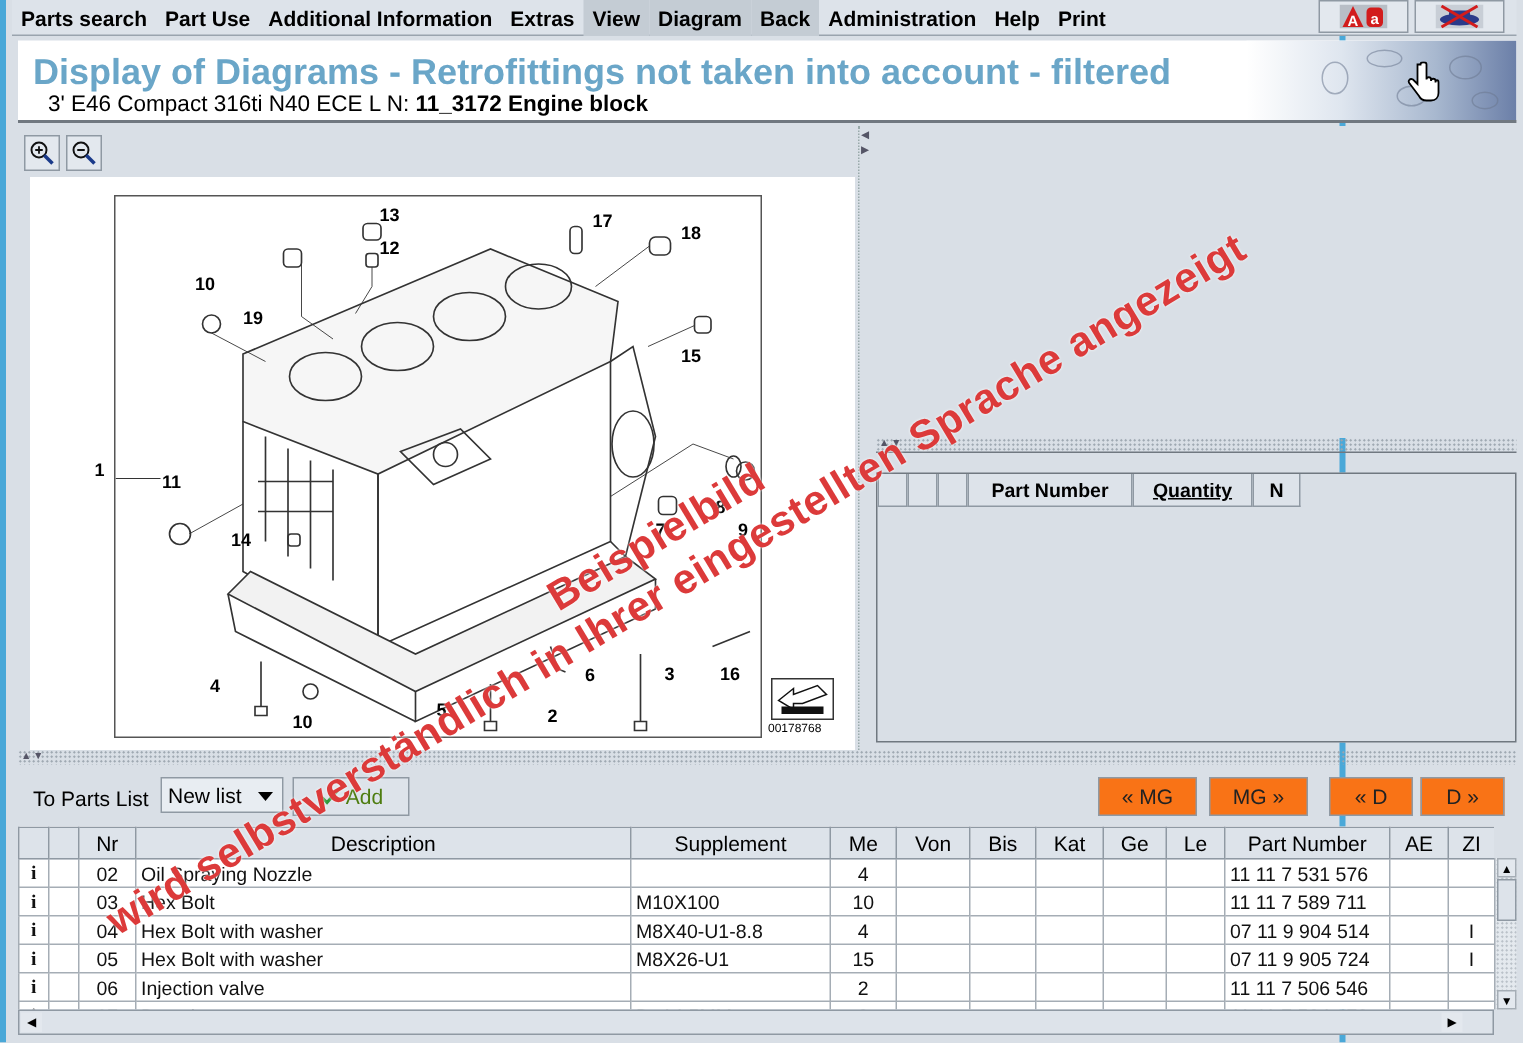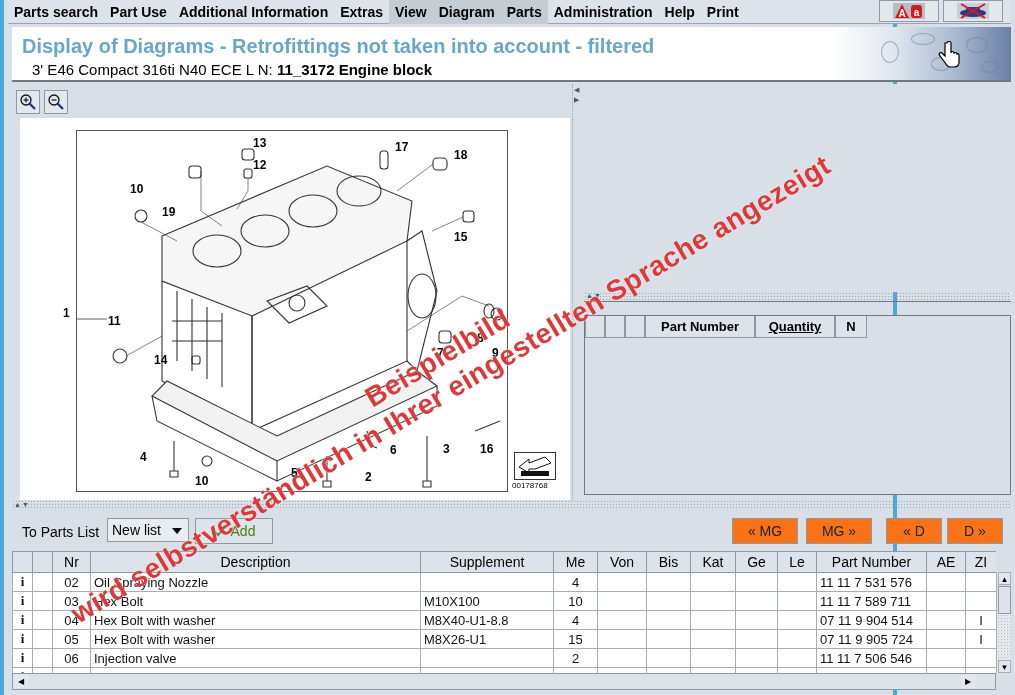--- a/index.html
+++ b/index.html
@@ -8,21 +8,21 @@
 
   
   .menubar { position: absolute; left: 4px; top: 0; width: 1003px; height: 24px; background: #dde3ea; border-bottom: 1px solid #9aa4ae; display: flex; align-items: center; }
   .menu-item { font-weight: bold; font-size: 14px; padding: 0 6px; height: 24px; line-height: 24px; cursor: default; }
   .menu-item.active { background: #c4ccd4; }
   .menu-icons { position: absolute; right: 8px; top: 0; display: flex; gap: 4px; }
   .menu-icon-btn { width: 60px; height: 22px; border: 1px solid #8f99a3; background: #e3e8ee; display: flex; align-items: center; justify-content: center; }
 
   
   .header { position: absolute; left: 8px; top: 27px; width: 999px; height: 55px; background: #fff; border-bottom: 2px solid #707880; overflow: hidden; }
-  .header-title { position: absolute; left: 10px; top: 8px; color: #6aa6c8; font-size: 20px; font-weight: bold; }
+  .header-title { position: absolute; left: 10px; top: 8px; color: #6aa6c8; font-size: 24px; font-weight: bold; }
   .header-sub { position: absolute; left: 20px; top: 34px; font-size: 15px; color: #000; }
   .header-sub b { font-weight: bold; }
   .header-art { position: absolute; right: 0; top: 0; width: 180px; height: 55px; background: linear-gradient(90deg, #ffffff 0%, #dfe6ef 35%, #a8b8cf 70%, #6b7fa8 100%); }
   .header-art .doodle { position: absolute; border: 1px solid #6c7890; border-radius: 50%; opacity: .55; }
 
   
   .diagram-pane { position: absolute; left: 8px; top: 84px; width: 560px; height: 416px; background: #d9dfe6; }
   .zoom-btn { position: absolute; top: 6px; width: 24px; height: 24px; border: 1px solid #8f99a3; background: #e3e8ee; display: flex; align-items: center; justify-content: center; }
   .diagram-canvas { position: absolute; left: 8px; top: 34px; width: 550px; height: 382px; background: #fff; }
   .diagram-frame { position: absolute; left: 56px; top: 12px; width: 432px; height: 362px; border: 1px solid #555; }
@@ -70,21 +70,21 @@
 
 <div id="app">
 
   <div class="menubar">
     <div class="menu-item">Parts search</div>
     <div class="menu-item">Part Use</div>
     <div class="menu-item">Additional Information</div>
     <div class="menu-item">Extras</div>
     <div class="menu-item active">View</div>
     <div class="menu-item active">Diagram</div>
-    <div class="menu-item active">Parts</div>
+    <div class="menu-item active">Back</div>
     <div class="menu-item">Administration</div>
     <div class="menu-item">Help</div>
     <div class="menu-item">Print</div>
     <div class="menu-icons">
       <div class="menu-icon-btn">
         <svg width="32" height="16" viewBox="0 0 32 16">
           <rect x="0" y="0" width="32" height="16" fill="#b8bec6"></rect>
           <polygon points="2,15 9,1 16,15" fill="#d21c1c"></polygon>
           <text x="9" y="14" font-size="10" font-weight="bold" fill="#fff" text-anchor="middle" font-family="Liberation Sans, sans-serif">A</text>
           <rect x="18" y="2" width="11" height="13" rx="3" fill="#d21c1c"></rect>

